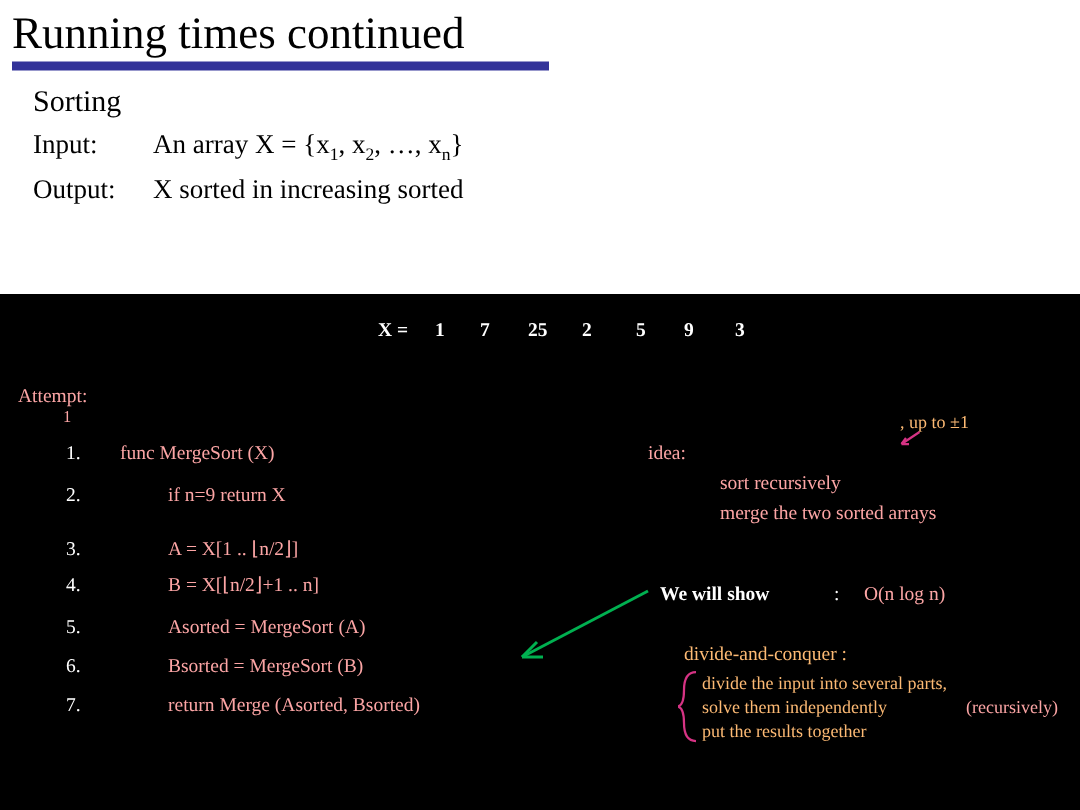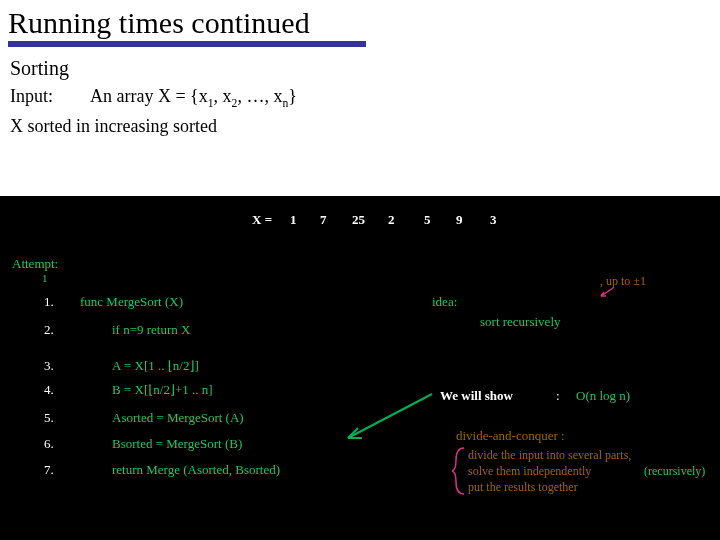--- a/index.html
+++ b/index.html
@@ -1,43 +1,44 @@
 <!DOCTYPE html>
 <html><head>
 <meta charset="utf-8">
 <style>
   html,body{margin:0;padding:0;width:720px;height:540px;background:#fff;font-family:"Comic Sans MS","Comic Sans",cursive;color:#000;overflow:hidden}
   .title{font-size:30px;font-weight:normal;padding:6px 0 0 8px;line-height:1.1}
   .title-rule{height:6px;width:358px;background:#333399;margin:2px 0 0 8px}
-  .typed{padding:10px 0 0 10px;font-size:18px}
+  .typed{padding:10px 0 0 22px;font-size:18px}
   .row{display:flex;margin-top:6px}
   .lbl{width:80px}
   sub{font-size:0.65em;vertical-align:sub}
   .board{position:absolute;left:0;top:196px;width:720px;height:344px;background:#000;color:#fff;font-family:cursive;font-size:13px}
   .board span,.board div{position:absolute;white-space:nowrap}
-  .y{color:#22c55e}
-  .p{color:#a16207}
+  .y{color:#fca5a5}
+  .p{color:#fdba74}
   .w{color:#fff}
   svg{position:absolute}
 </style>
 </head>
 <body>
 
 <div class="title">Running times continued</div>
 <div class="title-rule"></div>
 
 <div class="typed">
   <div style="font-size:20px">Sorting</div>
   <div class="row">
     <div class="lbl">Input:</div>
     <div>
       <span>An array X = {x</span><sub>1</sub><span>, x</span><sub>2</sub><span>, …, x</span><sub>n</sub><span>}</span>
     </div>
   </div>
   <div class="row">
+    <div class="lbl">Output:</div>
     <div>X sorted in increasing sorted</div>
   </div>
 </div>
 
 <div class="board">
   <span class="w" style="left:252px;top:16px;font-weight:bold">X =</span>
   <span class="w" style="left:290px;top:16px;font-weight:bold">1</span>
   <span class="w" style="left:320px;top:16px;font-weight:bold">7</span>
   <span class="w" style="left:352px;top:16px;font-weight:bold">25</span>
   <span class="w" style="left:388px;top:16px;font-weight:bold">2</span>
@@ -64,20 +65,21 @@
   <span class="y" style="left:112px;top:240px">Bsorted = MergeSort (B)</span>
   <span class="y" style="left:112px;top:266px">return Merge (Asorted, Bsorted)</span>
 
   <span class="y" style="left:432px;top:98px">idea:</span>
   <span class="p" style="left:600px;top:78px;font-size:12px">, up to ±1</span>
   <svg style="left:598px;top:90px" width="18" height="14">
       <path d="M15 2 L3 10" stroke="#d63384" stroke-width="1.5" fill="none"></path>
       <path d="M3 10 L6 6 M3 10 L8 10" stroke="#d63384" stroke-width="1.5" fill="none"></path>
     </svg>
   <span class="y" style="left:480px;top:118px">sort recursively</span>
+  <span class="y" style="left:480px;top:138px">merge the two sorted arrays</span>
 
   <span class="w" style="left:440px;top:192px;font-weight:bold">We will show</span>
   <span class="w" style="left:556px;top:192px">:</span>
   <span class="y" style="left:576px;top:192px">O(n log n)</span>
 
   <svg style="left:340px;top:192px" width="100" height="60">
     <path d="M92 6 L8 50" stroke="#00b050" stroke-width="2" fill="none"></path>
     <path d="M8 50 L18 40 M8 50 L22 50" stroke="#00b050" stroke-width="2" fill="none"></path>
   </svg>
 

